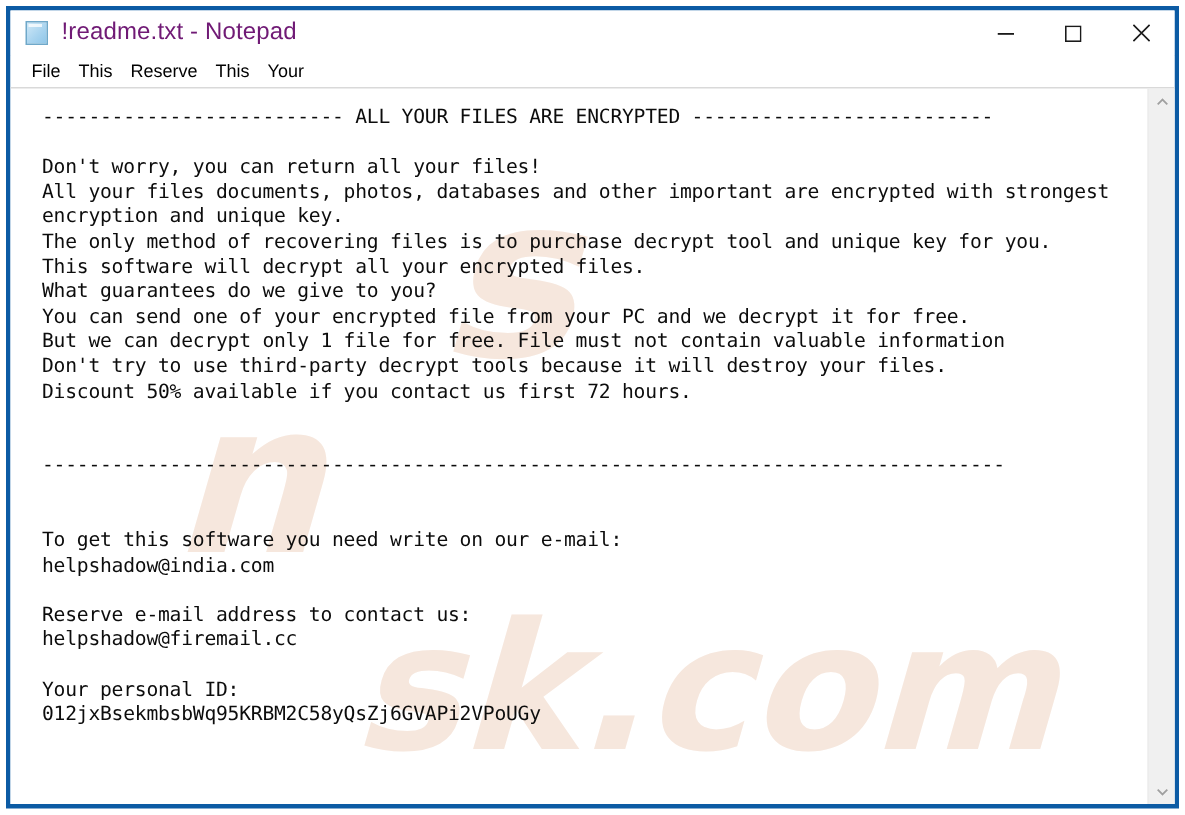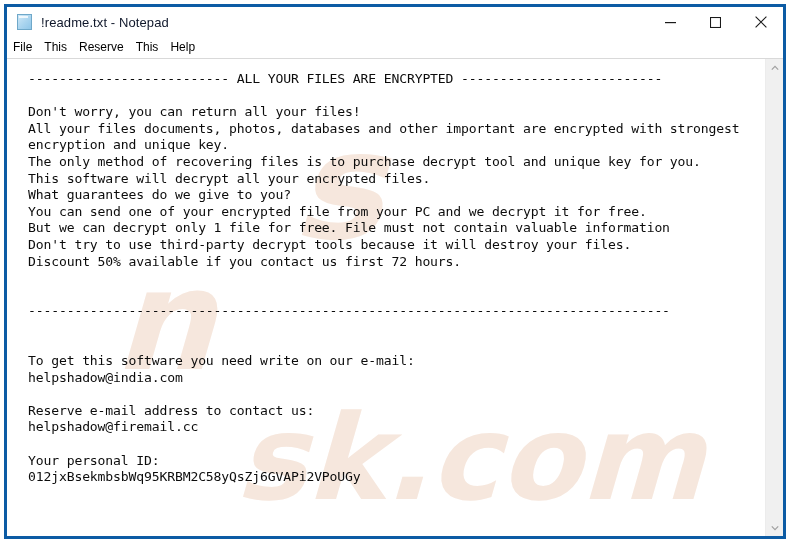--- a/index.html
+++ b/index.html
@@ -55,22 +55,22 @@
     box-sizing: border-box;
   }
   #app-icon .fold {
     position: absolute;
     left: 2px; top: 2px;
     width: 9px; height: 2px;
     background: #ffffff;
     opacity: .75;
   }
   #title-text {
-    font-size: 13px;
-    color: #0f172a;
+    font-size: 16px;
+    color: #701a75;
     white-space: nowrap;
     letter-spacing: .1px;
   }
 
   
   #win-controls {
     position: absolute;
     right: 0;
     top: 0;
     height: 30px;
@@ -86,20 +86,21 @@
   }
   .win-btn svg { display: block; }
 
   
   #menubar {
     height: 21px;
     flex: 0 0 21px;
     background: #ffffff;
     display: flex;
     align-items: center;
+    padding-left: 8px;
   }
   .menu-item {
     font-size: 12px;
     color: #000000;
     padding: 0 6px;
     line-height: 21px;
     white-space: nowrap;
   }
 
   
@@ -206,21 +207,21 @@
         </svg>
       </div>
     </div>
   </div>
 
   <div id="menubar">
     <div class="menu-item">File</div>
     <div class="menu-item">This</div>
     <div class="menu-item">Reserve</div>
     <div class="menu-item">This</div>
-    <div class="menu-item">Help</div>
+    <div class="menu-item">Your</div>
   </div>
 
   <div id="client">
 
     <div id="watermark">
       <div class="wm-text" id="wm-1">s</div>
       <div class="wm-text" id="wm-3">n</div>
       <div class="wm-text" id="wm-2">sk.com</div>
     </div>
 

